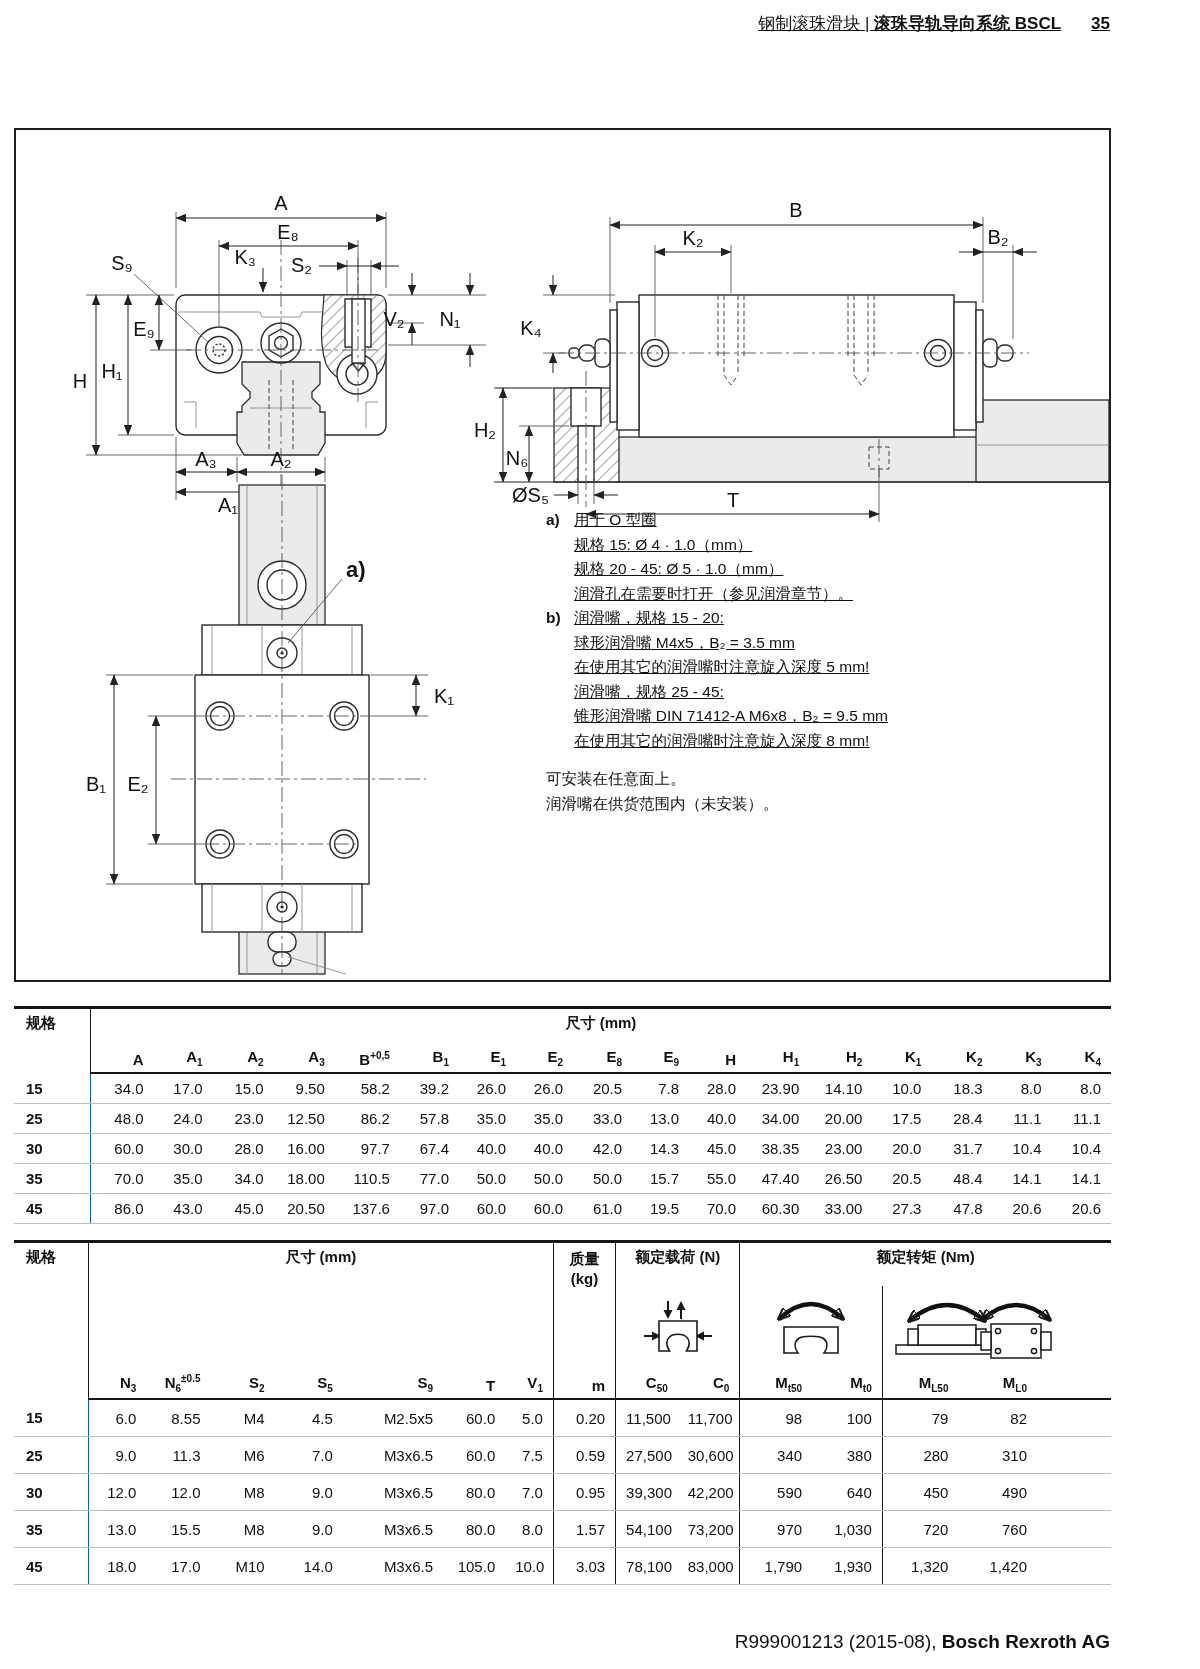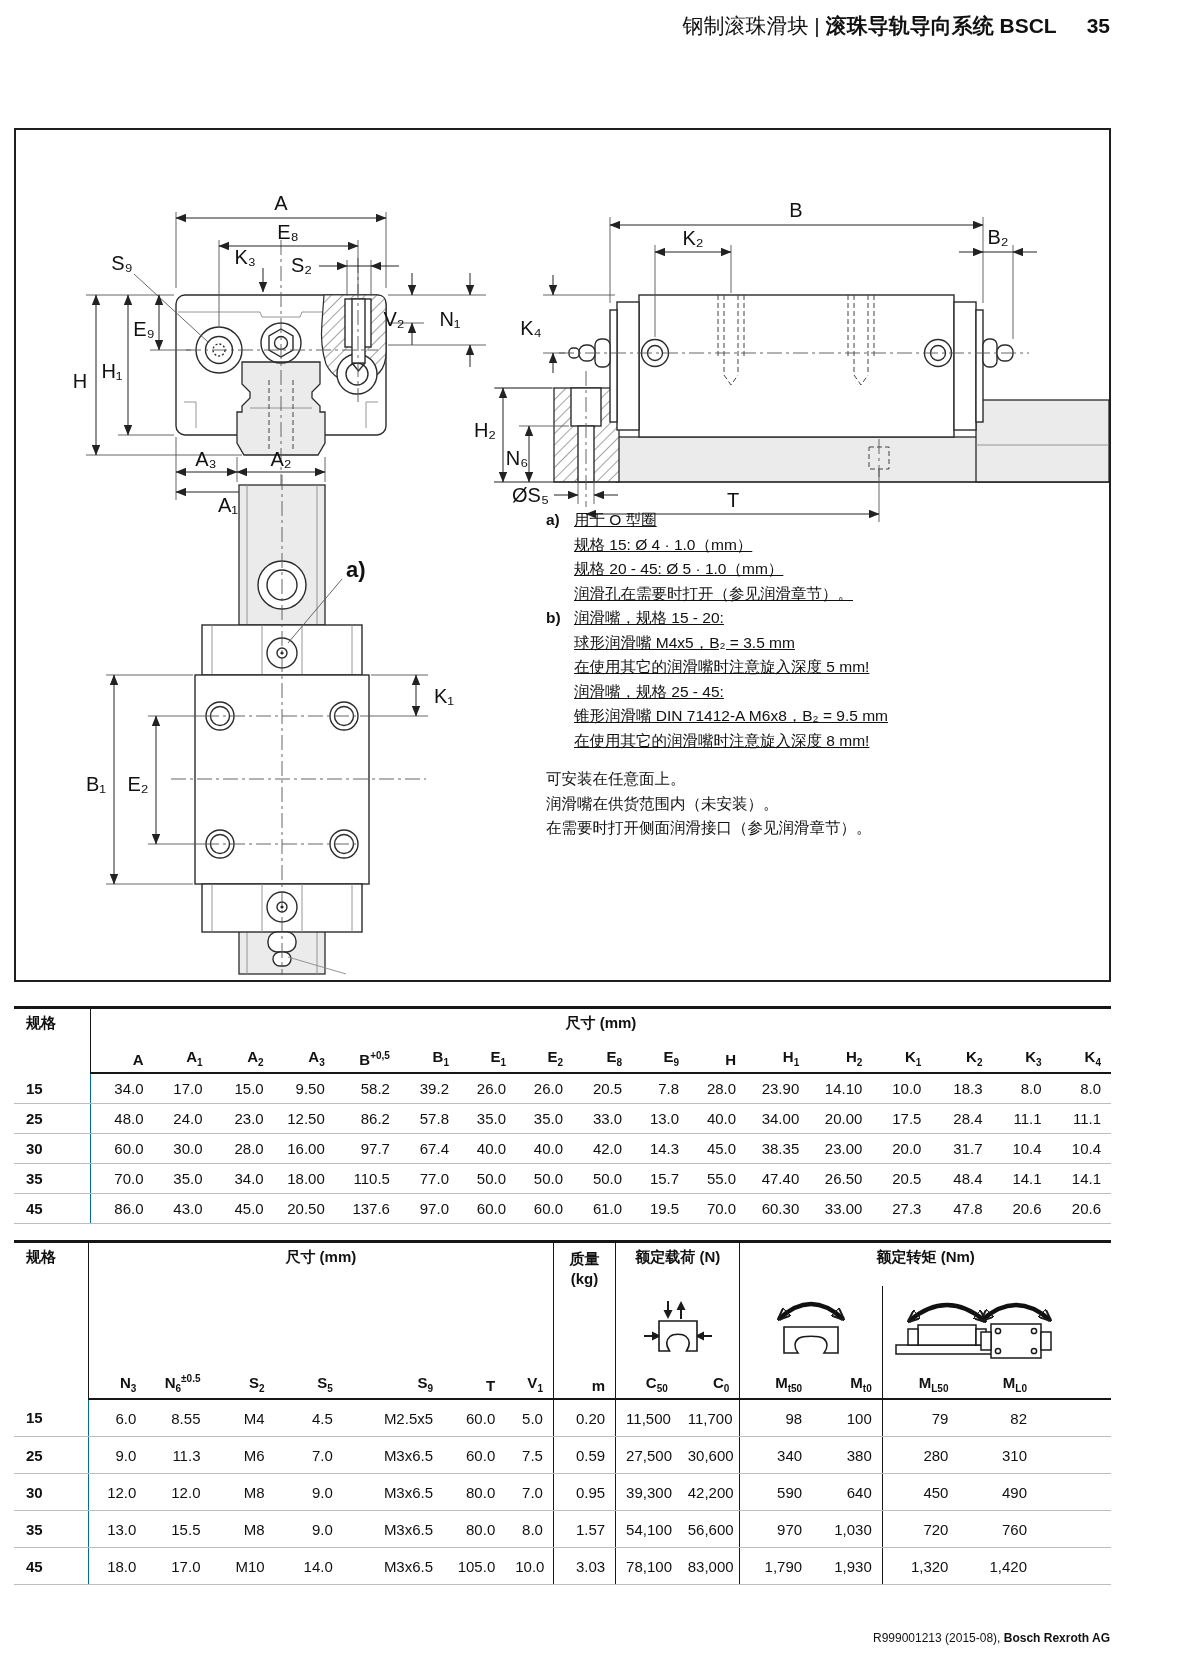--- a/index.html
+++ b/index.html
@@ -1,20 +1,20 @@
 <!DOCTYPE html>
 <html><head>
 <meta charset="utf-8">
 <style>
   html,body{margin:0;padding:0;}
   body{
     width:1200px;height:1669px;position:relative;background:#fff;color:#111;
     font-family:"Liberation Sans","DejaVu Sans",sans-serif;
   }
-  .hdr{position:absolute;top:12px;right:90px;font-size:21px;white-space:nowrap;}
+  .hdr{position:absolute;top:12px;right:90px;font-size:17px;white-space:nowrap;text-decoration:underline;}
   .hdr .reg{font-weight:400;}
   .hdr .bold{font-weight:700;}
   .hdr .pn{font-weight:700;margin-left:30px;}
   .draw-box{
     position:absolute;left:14px;top:128px;width:1093px;height:850px;
     border:2px solid #1f1f1f;background:#fff;
   }
   .draw-box svg{position:absolute;}
   
   .o{stroke:#2b2b2b;stroke-width:1.4;fill:#fff;}
@@ -53,21 +53,21 @@
   .t2 tbody td{height:36px;}
   .vr{border-right:1px solid #161616;}
   .pr{padding-right:84px;}
   .icon-cell{text-align:center;vertical-align:middle;height:80px;}
   .icon-cell svg{display:inline-block;vertical-align:middle;}
   .ic line,.ic path{stroke:#1a1a1a;fill:none;stroke-width:2;}
   .ic polygon{fill:#1a1a1a;stroke:none;}
   .ic .blk{stroke:#1a1a1a;stroke-width:1.6;fill:#fff;}
   .ic .arc{stroke:#111;stroke-width:4.5;fill:none;}
   .ic .fig{stroke:#1a1a1a;stroke-width:1.5;fill:#fff;}
-  .ftr{position:absolute;top:1631px;right:90px;font-size:12px;white-space:nowrap;}
+  .ftr{position:absolute;top:1631px;right:90px;font-size:19px;white-space:nowrap;}
   .ftr .bold{font-weight:700;}
 </style>
 </head>
 <body>
 
 <div class="hdr">
   <span class="reg">钢制滚珠滑块 | </span><span class="bold">滚珠导轨导向系统 BSCL</span><span class="pn">35</span>
 </div>
 
 <div class="draw-box">
@@ -342,21 +342,20 @@
         <div>球形润滑嘴 M4x5，B₂ = 3.5 mm</div>
         <div>在使用其它的润滑嘴时注意旋入深度 5 mm!</div>
         <div>润滑嘴，规格 25 - 45:</div>
         <div>锥形润滑嘴 DIN 71412-A M6x8，B₂ = 9.5 mm</div>
         <div>在使用其它的润滑嘴时注意旋入深度 8 mm!</div>
       </div>
     </div>
     <div class="gen">
       <div>可安装在任意面上。</div>
       <div>润滑嘴在供货范围内（未安装）。</div>
-      <div>在需要时打开侧面润滑接口（参见润滑章节）。</div>
     </div>
   </div>
 </div>
 
 <table class="t1">
   <colgroup>
     <col style="width:75px">
       <col style="width:62px">
       <col style="width:58px">
       <col style="width:60px">
@@ -663,21 +662,21 @@
         <td class="size">35</td>
         <td>13.0</td>
         <td>15.5</td>
         <td>M8</td>
         <td>9.0</td>
         <td>M3x6.5</td>
         <td>80.0</td>
         <td class="vr">8.0</td>
         <td class="vr">1.57</td>
         <td>54,100</td>
-        <td class="vr">56,600</td>
+        <td class="vr">73,200</td>
         <td>970</td>
         <td class="vr">1,030</td>
         <td>720</td>
         <td class="pr">760</td>
       </tr>
       <tr>
         <td class="size">45</td>
         <td>18.0</td>
         <td>17.0</td>
         <td>M10</td>

